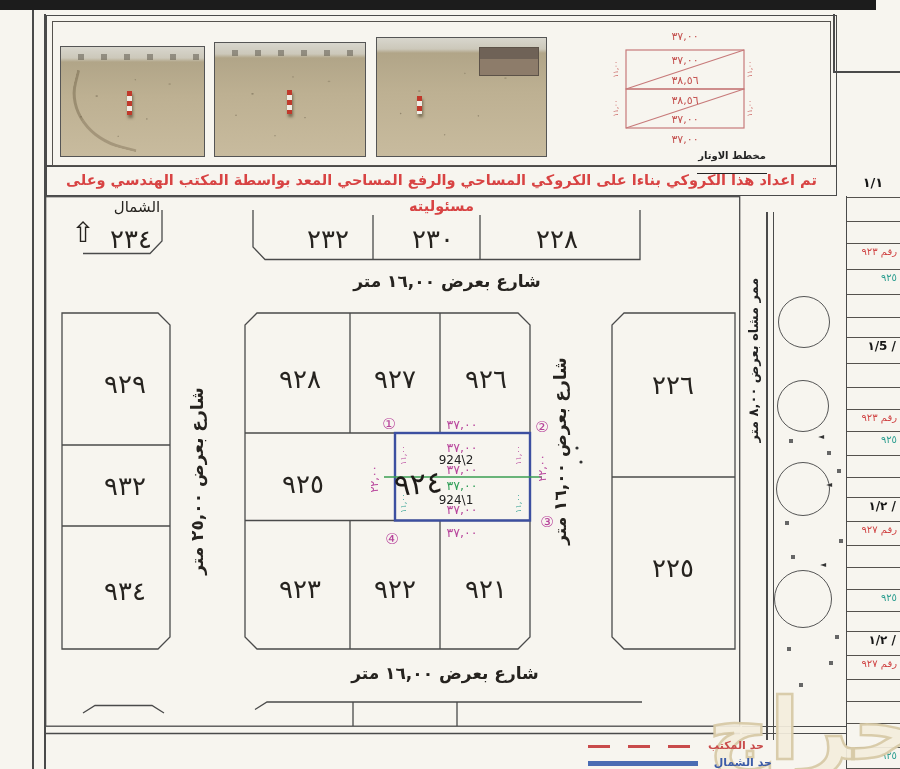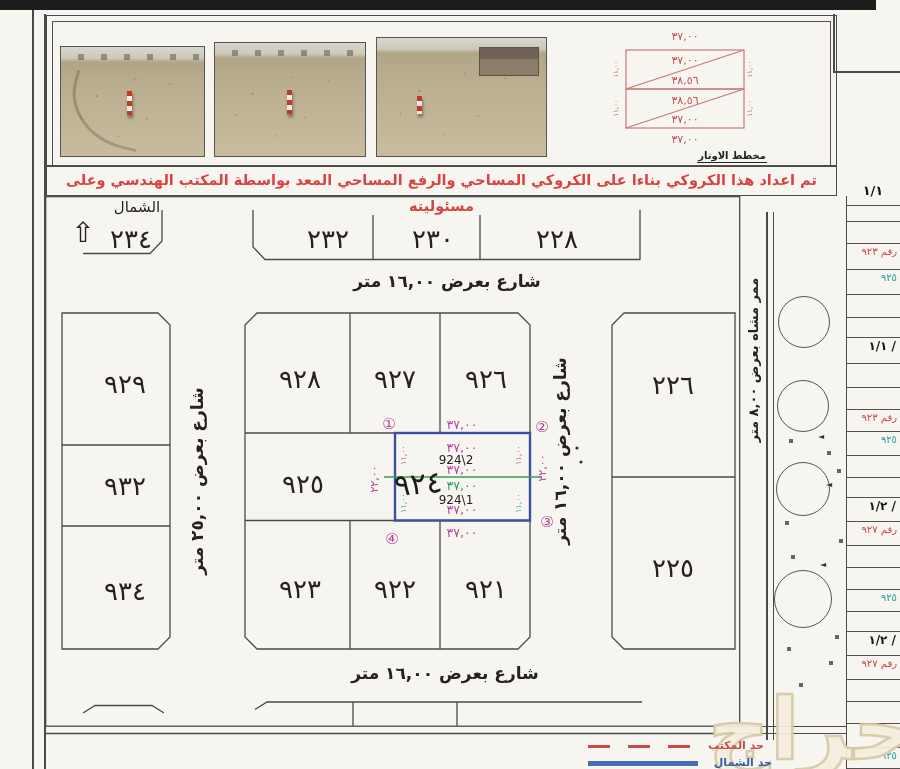--- a/index.html
+++ b/index.html
@@ -33,21 +33,21 @@
 
   
   .banner{position:absolute;border:1.5px solid #4a4a4a;box-sizing:border-box;
     color:#d84343;font-weight:bold;font-size:14.5px;text-align:center;direction:rtl;
     line-height:26px;background:transparent;}
   .pageref{position:absolute;color:#161616;font-weight:bold;font-size:13px;text-align:center;
     border-bottom:1.3px solid #55524e;box-sizing:border-box;line-height:29px;}
 
   
   .chord-title{position:absolute;font-size:10px;font-weight:bold;color:#222;
-    border-bottom:1.2px solid #222;direction:rtl;text-align:center;padding-bottom:1px;}
+    border-bottom:1.2px solid #222;direction:rtl;text-align:center;padding-bottom:12px;}
 
   
   .side-table{position:absolute;border-left:1.4px solid #4a4a4a;box-sizing:border-box;background:transparent;}
   .st-row{border-bottom:1.2px solid #55524e;box-sizing:border-box;font-size:10px;direction:rtl;
     padding:2px 3px 0 0;overflow:hidden;white-space:nowrap;color:#222;}
   .st-row.red{color:#d04545;}
   .st-row.teal{color:#2a9d8f;}
   .st-row.black{color:#161616;font-weight:bold;font-size:12px;direction:ltr;text-align:right;padding:1px 4px 0 0;}
 
   
@@ -122,21 +122,21 @@
     <text class="red" x="87" y="99" font-size="11">٣٧,٠٠</text>
     <text class="red" x="87" y="119" font-size="11">٣٧,٠٠</text>
     <text class="red" x="20" y="45" font-size="7" transform="rotate(-90 20 45)">١١,٠٠</text>
     <text class="red" x="154" y="45" font-size="7" transform="rotate(-90 154 45)">١١,٠٠</text>
     <text class="red" x="20" y="84" font-size="7" transform="rotate(-90 20 84)">١١,٠٠</text>
     <text class="red" x="154" y="84" font-size="7" transform="rotate(-90 154 84)">١١,٠٠</text>
   </svg>
   <div class="chord-title" style="left:697px;top:150px;width:70px;">مخطط الاوتار</div>
 
   <div class="banner" style="left:46px;top:166px;width:791px;height:30px;">تم اعداد هذا الكروكي بناءا على الكروكي المساحي والرفع المساحي المعد بواسطة المكتب الهندسي وعلى مسئوليته</div>
-  <div class="pageref" style="left:846px;top:176px;width:54px;height:30px;">١/١</div>
+  <div class="pageref" style="left:846px;top:168px;width:54px;height:30px;">١/١</div>
 
   <svg style="left:45px;top:196px;width:697px;height:541px;" viewBox="0 0 697 541">
     <g stroke="#4a4a4a" stroke-width="1.3" fill="none">
       <rect x="0.7" y="0.7" width="694" height="529.5"></rect>
       <line x1="0" y1="537.5" x2="695" y2="537.5"></line>
 
       <path d="M117,14 V45 L105,57.5 H38"></path>
 
       <path d="M208,14 V51 L220,63.5 H595 V14"></path>
       <line x1="328" y1="19" x2="328" y2="63.5"></line>
@@ -232,21 +232,21 @@
   <div class="ln" style="left:742px;top:726px;width:104px;height:1.4px;"></div>
   <div class="ln" style="left:742px;top:733px;width:104px;height:1.4px;"></div>
 
   <div class="side-table" style="left:845.5px;top:196px;width:54.5px;height:573px;">
       <div class="st-row" style="height: 26px;"></div>
       <div class="st-row" style="height: 22px;"></div>
       <div class="st-row red" style="height: 26px;">رقم ٩٢٣</div>
       <div class="st-row teal" style="height: 25px;">٩٢٥</div>
       <div class="st-row" style="height: 23px;"></div>
       <div class="st-row" style="height: 20px;"></div>
-      <div class="st-row black" style="height: 26px;">١/١ /</div>
+      <div class="st-row black" style="height: 26px;">١/5 /</div>
       <div class="st-row" style="height: 24px;"></div>
       <div class="st-row" style="height: 22px;"></div>
       <div class="st-row red" style="height: 22px;">رقم ٩٢٣</div>
       <div class="st-row teal" style="height: 24px;">٩٢٥</div>
       <div class="st-row" style="height: 22px;"></div>
       <div class="st-row" style="height: 20px;"></div>
       <div class="st-row black" style="height: 24px;">١/٢ /</div>
       <div class="st-row red" style="height: 24px;">رقم ٩٢٧</div>
       <div class="st-row" style="height: 22px;"></div>
       <div class="st-row" style="height: 22px;"></div>

